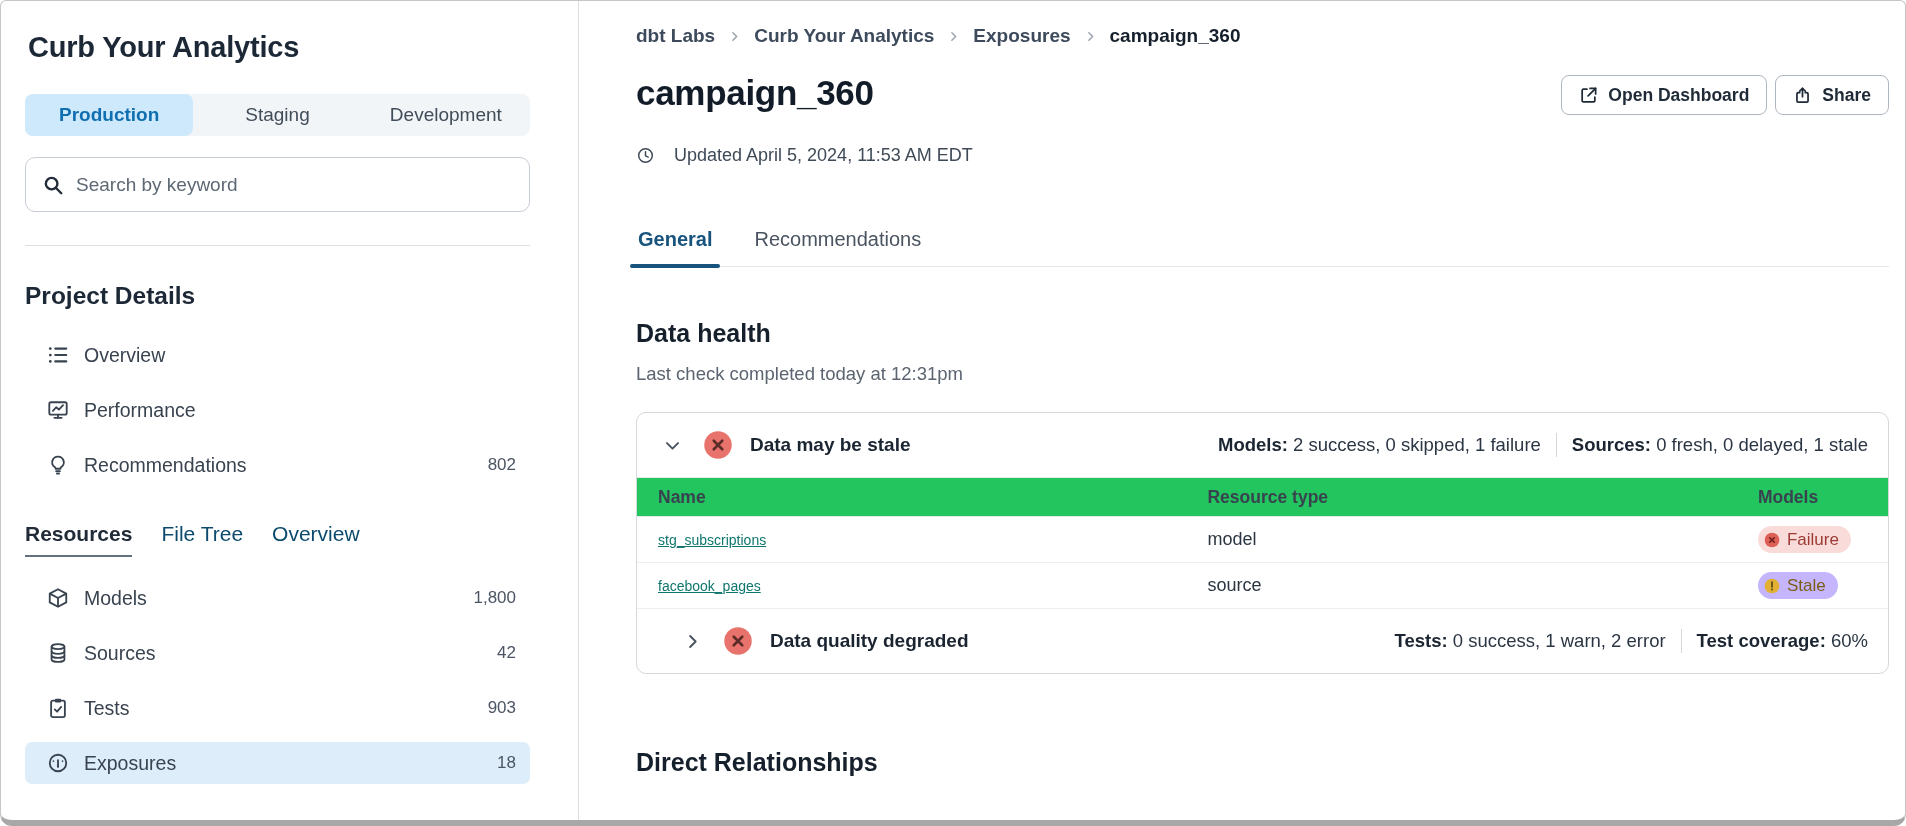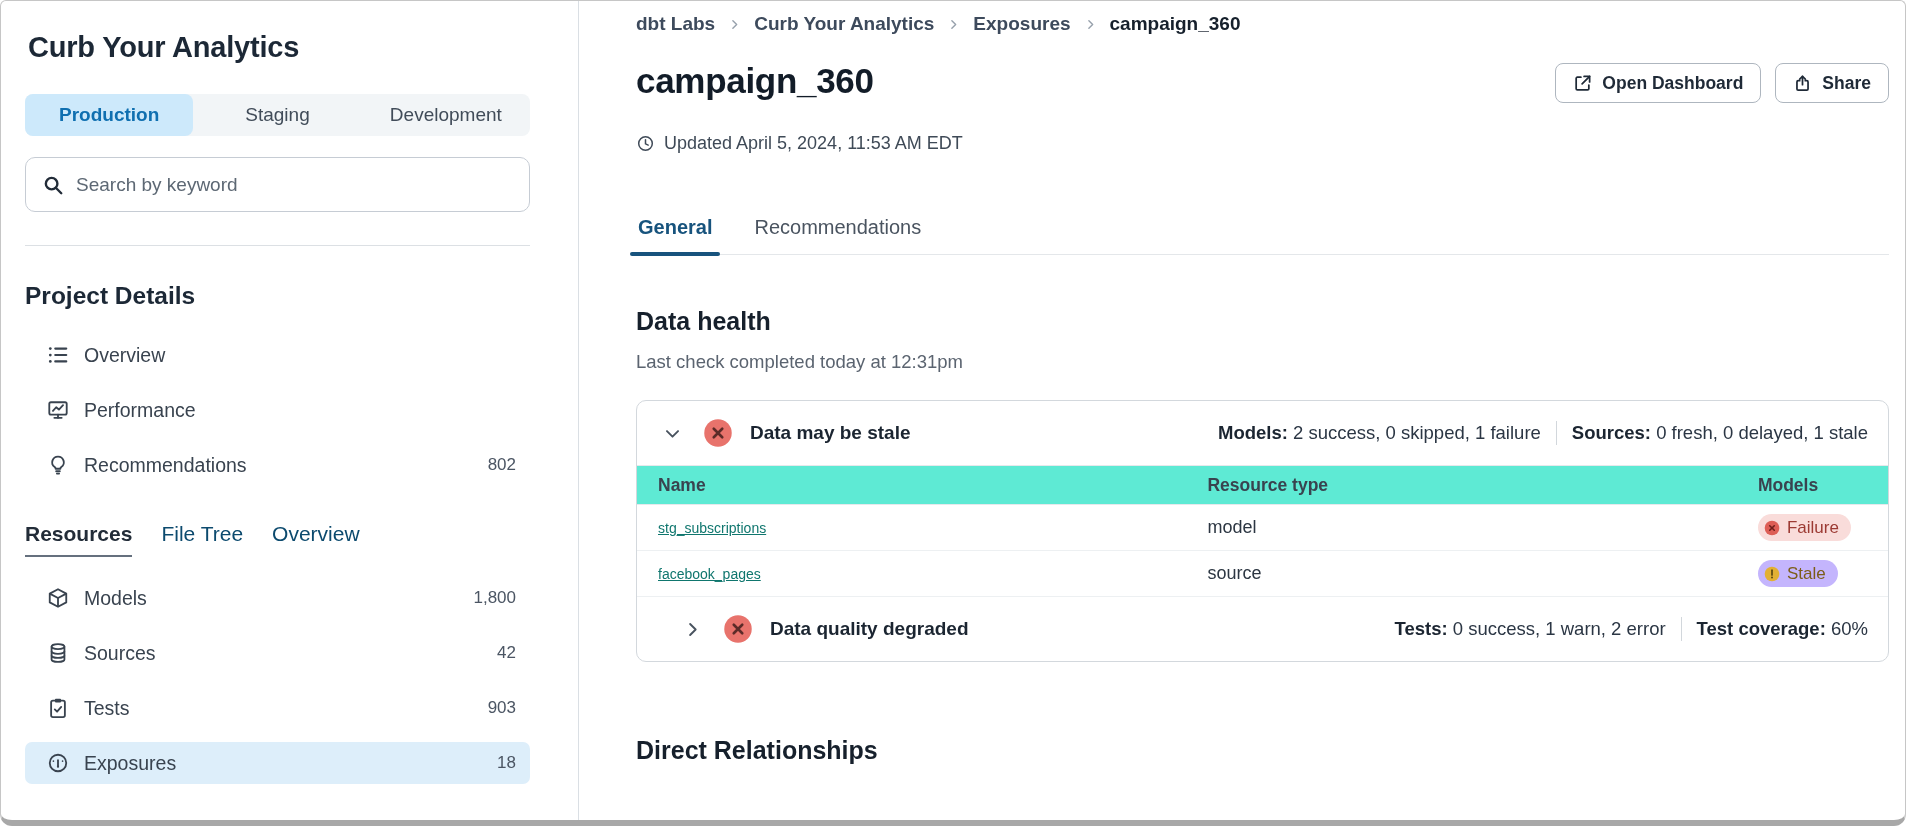--- a/index.html
+++ b/index.html
@@ -34,50 +34,50 @@
   .nav-item.selected { background:#ddeefa; }
   .nav-item .ic { width:22px; height:22px; margin-right:15px; color:#39434f; flex:0 0 auto; }
   .nav-item .lbl { font-size:19.5px; }
   .nav-item .count { margin-left:auto; font-size:17px; color:#4b5563; }
   .res-tabs { display:flex; gap:29px; margin-top:36px; align-items:baseline; }
   .res-tab { font-size:21px; color:#0c4a6e; padding-bottom:9px; cursor:pointer; }
   .res-tab.active { color:#222c38; font-weight:600; border-bottom:2.5px solid #65707e; }
   .res-list { margin-top:20px; }
 
   
-  .main { flex:1; padding:12px 16px 0 57px; }
+  .main { flex:1; padding:24px 16px 0 57px; }
   .breadcrumb { display:flex; align-items:center; gap:13px; }
   .crumb { font-size:19px; font-weight:600; color:#3d4a5c; cursor:pointer; }
   .crumb.current { color:#16202c; font-weight:700; cursor:default; }
   .crumb-sep { color:#97a1ac; display:flex; }
   .title-row { display:flex; align-items:flex-start; margin-top:26px; }
   .page-title { font-size:35px; font-weight:600; color:#121c28; letter-spacing:-0.3px; }
-  .actions { margin-left:auto; display:flex; gap:14px; margin-top:2px; }
+  .actions { margin-left:auto; display:flex; gap:8px; margin-top:2px; }
   .btn { display:inline-flex; align-items:center; gap:10px; height:40px; padding:0 17px; background:#fff; border:1px solid #aeb6bf; border-radius:8px; font-size:17.5px; font-weight:700; color:#1f2a37; cursor:pointer; font-family:"Liberation Sans",sans-serif; }
   .btn svg { color:#1f2a37; }
-  .updated-row { display:flex; align-items:center; gap:9px; margin-top:30px; color:#3f4a57; font-size:18px; }
+  .updated-row { display:flex; align-items:center; gap:19px; margin-top:30px; color:#3f4a57; font-size:18px; }
   .tabs { display:flex; gap:38px; margin-top:62px; border-bottom:1px solid #e4e7ea; }
   .tab { font-size:20px; color:#4a5460; padding:0 2px 15px 2px; cursor:pointer; position:relative; }
   .tab.active { color:#17537d; font-weight:700; }
   .tab.active::after { content:""; position:absolute; left:-6px; right:-6px; bottom:-2px; height:4px; background:#17537d; border-radius:2px; }
   .section-head { display:flex; align-items:baseline; gap:15px; margin-top:52px;flex-direction:column; }
   .section-title { font-size:25px; font-weight:600; color:#16202c; }
   .section-sub { font-size:18.5px; color:#5b6470; }
 
   .card { margin-top:27px; border:1px solid #d3d8dd; border-radius:10px; overflow:hidden; background:#fff; }
   .group-row { display:flex; align-items:center; height:64px; padding:0 20px 0 26px; }
   .group-row .chev { color:#49535f; margin-right:21px; cursor:pointer; display:flex; }
   .group-row .title { font-size:19px; font-weight:700; color:#1b2531; margin-left:17px; }
   .group-stats { margin-left:auto; display:flex; align-items:center; font-size:18.5px; color:#2b3644; }
   .group-stats b { font-weight:700; color:#1b2531; }
   .stat-sep { width:1px; height:24px; background:#d2d7dc; margin:0 15px; }
   .xcircle { width:30px; height:30px; flex:0 0 auto; }
 
   .tbl-head, .tbl-row { display:grid; grid-template-columns:45.6% 44% 1fr; align-items:center; }
-  .tbl-head { height:40px; background:#5eead4; border-top:1px solid #e6e9ec; border-bottom:1px solid #e6e9ec; font-size:17.5px; font-weight:700; color:#39434f; }
+  .tbl-head { height:40px; background:#22c55e; border-top:1px solid #e6e9ec; border-bottom:1px solid #e6e9ec; font-size:17.5px; font-weight:700; color:#39434f; }
   .tbl-head > div:first-child, .tbl-row > div:first-child { padding-left:21px; }
   .tbl-row { height:46px; border-bottom:1px solid #edf0f2; font-size:18px; color:#2c3642; }
   .tbl-row:last-of-type { border-bottom:1px solid #e6e9ec; }
   .res-link { color:#0f766e; text-decoration:underline; cursor:pointer; font-size:14px; }
   .badge { display:inline-flex; align-items:center; gap:7px; height:27px; padding:0 12px 0 6px; border-radius:14px; font-size:17px; font-weight:400; }
   .badge svg { flex:0 0 auto; }
   .badge-failure { background:#f9dcda; color:#9c3a33; }
   .badge-stale { background:#c4b5fd; color:#7c5d18; }
 
   .dr-heading { font-size:25px; font-weight:600; color:#16202c; margin-top:74px; }

